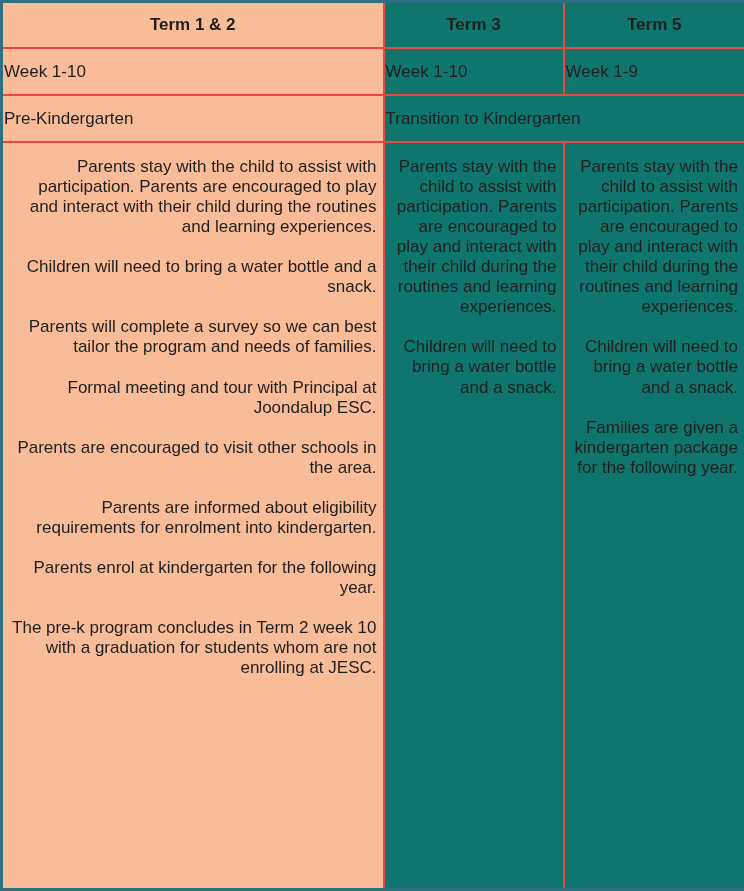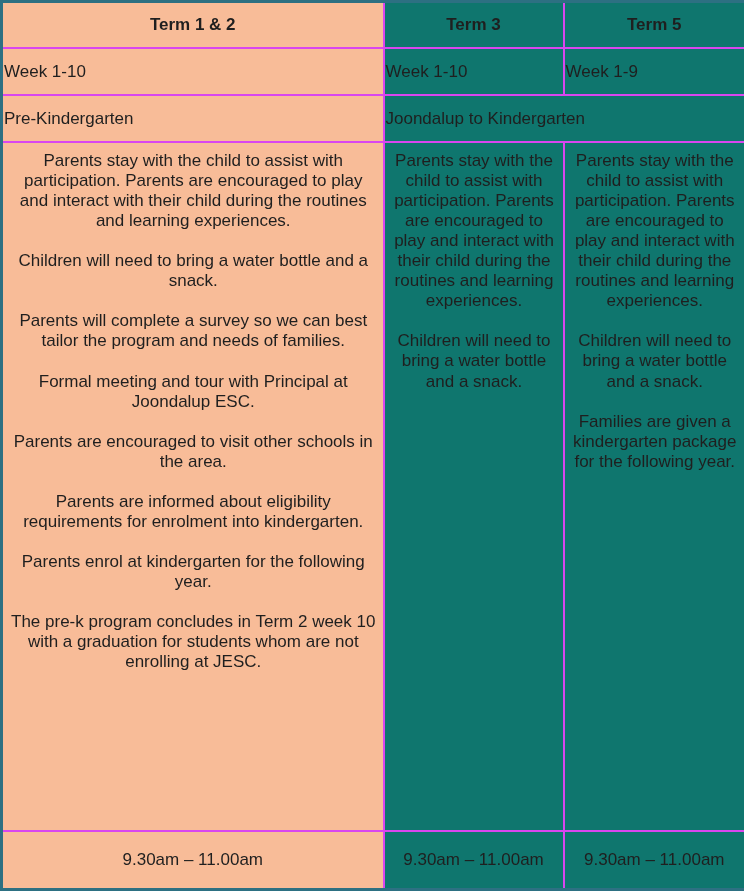--- a/index.html
+++ b/index.html
@@ -14,43 +14,43 @@
     color: #1f1f1f;
   }
   table.schedule {
     width: 744px;
     height: 891px;
     border-collapse: collapse;
     table-layout: fixed;
     border: 3px solid #2d7082;
   }
   table.schedule td {
-    border: 2px solid #d946ef;
+    border: 2px solid #ef4444;
     font-size: 17px;
     color: #1f1f1f;
     overflow: hidden;
   }
   .salmon { background: #f8bc98; }
   .blue   { background: #0f766e; }
   .head-row td {
     height: 42px;
     text-align: center;
     vertical-align: middle;
     font-weight: bold;
   }
   .week-row td, .program-row td {
     height: 43px;
     text-align: left;
     vertical-align: middle;
     font-weight: normal;
   }
   .body-row td {
     vertical-align: top;
-    text-align: center;
-    padding: 8px 6px 0 7px;
+    text-align: right;
+    padding: 14px 6px 0 7px;
     font-size: 17.5px;
     line-height: 1.18;
     white-space: pre-line;
   }
   .time-row td {
     height: 54px;
     text-align: center;
     vertical-align: middle;
   }
 </style>
@@ -69,21 +69,21 @@
       <td class="blue">Term 3</td>
       <td class="blue">Term 5</td>
     </tr>
     <tr class="week-row">
       <td class="salmon">Week 1-10</td>
       <td class="blue">Week 1-10</td>
       <td class="blue">Week 1-9</td>
     </tr>
     <tr class="program-row">
       <td class="salmon">Pre-Kindergarten</td>
-      <td class="blue" colspan="2">Joondalup to Kindergarten</td>
+      <td class="blue" colspan="2">Transition to Kindergarten</td>
     </tr>
     <tr class="body-row">
       <td class="salmon">Parents stay with the child to assist with participation. Parents are encouraged to play and interact with their child during the routines and learning experiences.
 
 Children will need to bring a water bottle and a snack.
 
 Parents will complete a survey so we can best tailor the program and needs of families.
 
 Formal meeting and tour with Principal at Joondalup ESC.
 
@@ -96,19 +96,14 @@
 The pre-k program concludes in Term 2 week 10 with a graduation for students whom are not enrolling at JESC.</td>
       <td class="blue">Parents stay with the child to assist with participation. Parents are encouraged to play and interact with their child during the routines and learning experiences.
 
 Children will need to bring a water bottle and a snack.</td>
       <td class="blue">Parents stay with the child to assist with participation. Parents are encouraged to play and interact with their child during the routines and learning experiences.
 
 Children will need to bring a water bottle and a snack.
 
 Families are given a kindergarten package for the following year.</td>
     </tr>
-    <tr class="time-row">
-      <td class="salmon">9.30am – 11.00am</td>
-      <td class="blue">9.30am – 11.00am</td>
-      <td class="blue">9.30am – 11.00am</td>
-    </tr>
   </tbody>
 </table>
 
 </body></html>

